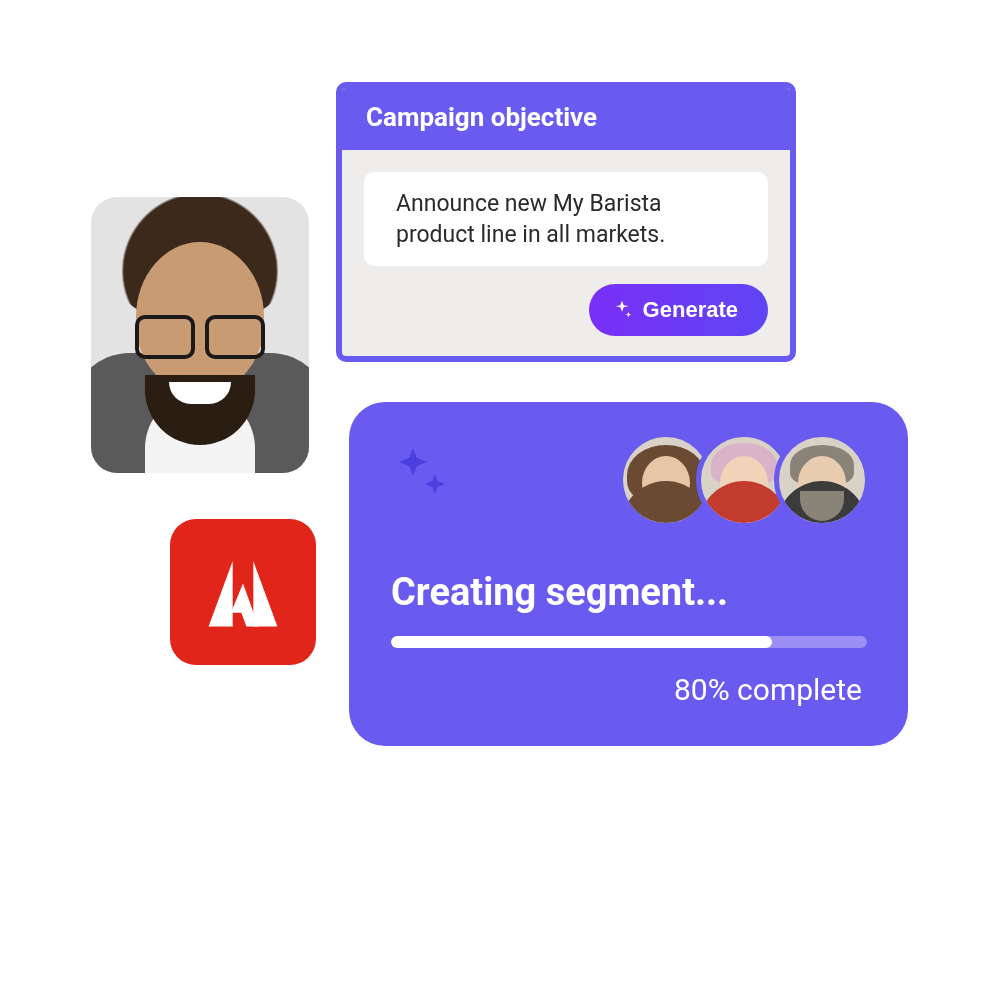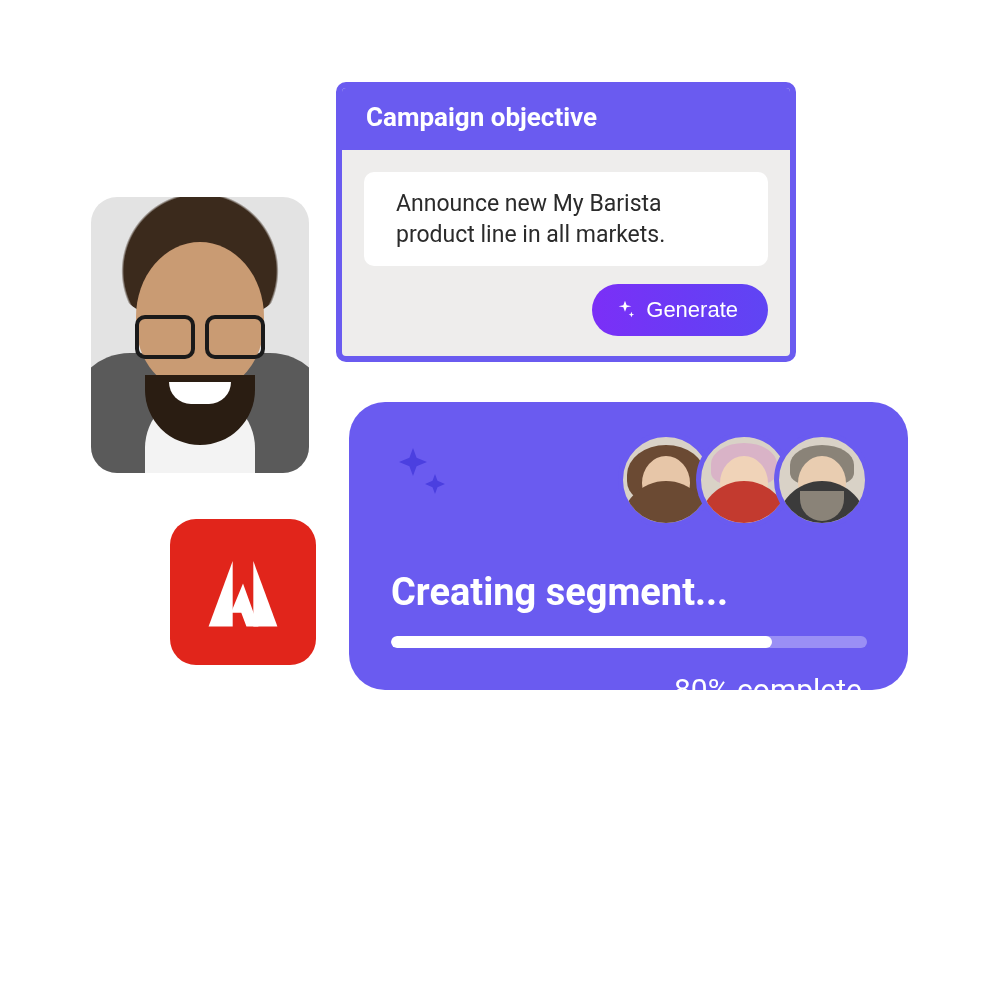--- a/index.html
+++ b/index.html
@@ -136,36 +136,36 @@
   }
   .generate-btn{
     margin-top:18px;
     float:right;
     display:inline-flex;
     align-items:center;
     gap:10px;
     border:none;
     cursor:pointer;
     color:#fff;
-    font-weight:400;
+    font-weight:700;
     font-size:22px;
     padding:13px 30px 13px 22px;
     border-radius:999px;
     background:linear-gradient(90deg,#7b2ff7 0%, #6a3bf5 55%, #5f45f4 100%);
   }
   .generate-btn svg{width:22px;height:22px;}
   .campaign-body::after{content:"";display:block;clear:both;}
 
   
   .progress-card{
     position:absolute;
     left:349px;
     top:402px;
     width:559px;
-    height:288px;
+    height:344px;
     background:#6a5bf0;
     border-radius:36px;
     color:#fff;
     padding:40px 38px 34px 42px;
   }
   .sparkle-deco{
     position:absolute;
     left:42px; top:42px;
     width:60px;height:60px;
     color:#4b3fe0;

